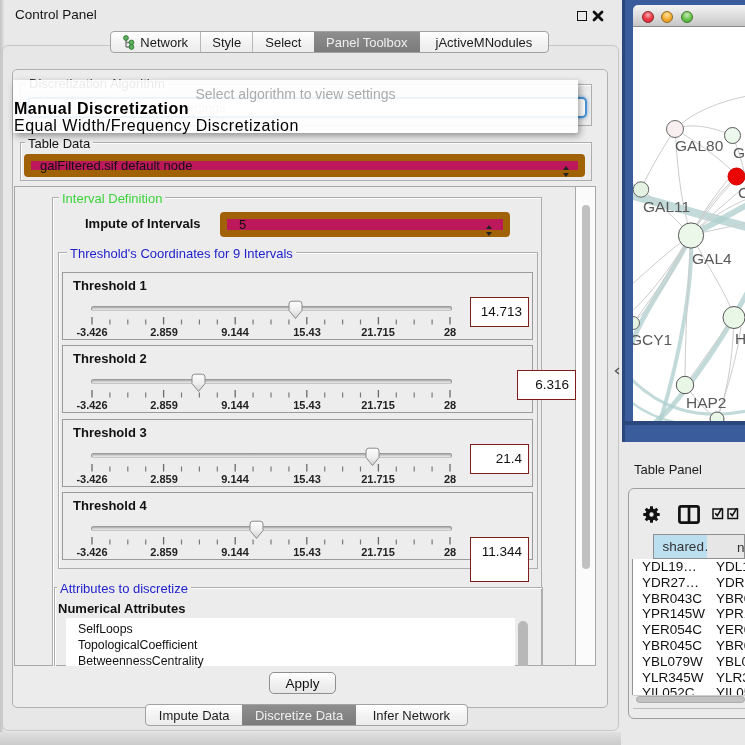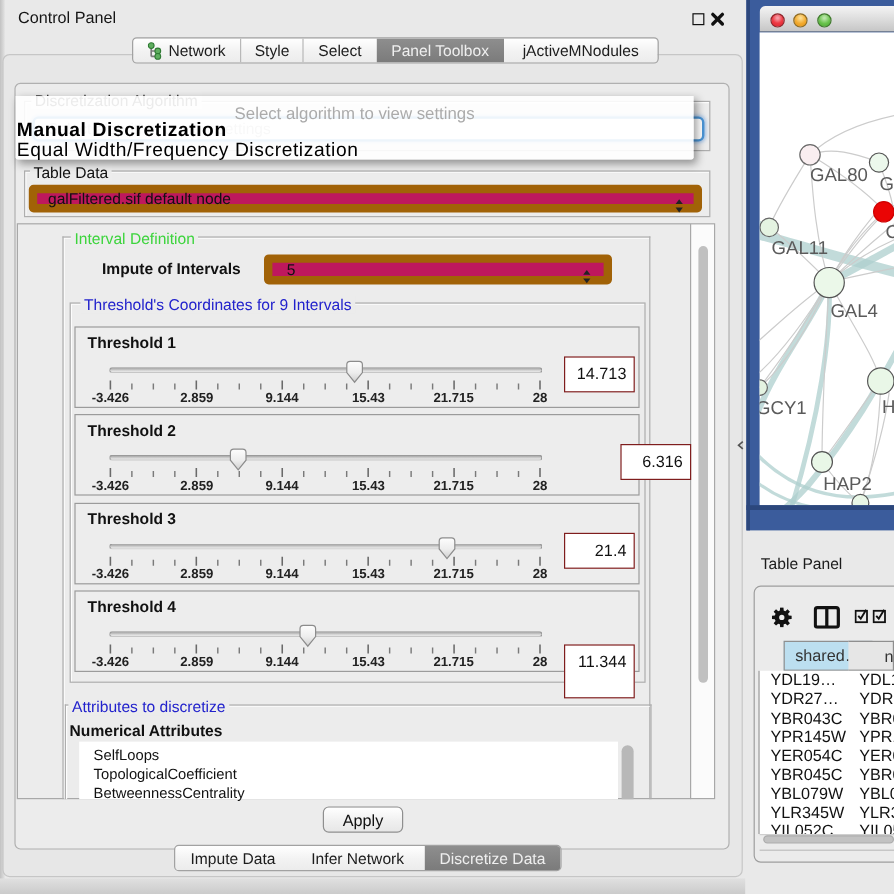--- a/index.html
+++ b/index.html
@@ -257,22 +257,22 @@
 </div>
 <div class="abs etch" style="left:54px;top:587px;width:489px;height:79px;border-bottom:none;"></div>
 <div class="abs" style="left:57px;top:581px;font-size:13px;color:#2222cc;background:#ececec;padding:0 3px;">Attributes to discretize</div>
 <div class="abs" style="left:58px;top:601px;font-size:13px;font-weight:bold;color:#111;">Numerical Attributes</div>
 <div class="abs" style="left:66px;top:618px;width:449px;height:48px;background:#fff;"></div>
 <div class="abs" style="left:78px;top:621px;font-size:12.3px;color:#111;line-height:16px;">SelfLoops<br>TopologicalCoefficient<br>BetweennessCentrality</div>
 <div class="abs" style="left:518px;top:621px;width:10px;height:45px;border-radius:5px 5px 0 0;background:#b8b8b8;"></div>
 <div class="abs" style="left:269px;top:672px;width:67px;height:22px;background:linear-gradient(#ffffff,#f0f0f0 55%,#e7e7e7);border:1px solid #8f8f8f;border-radius:5px;font-size:13.5px;color:#111;display:flex;align-items:center;justify-content:center;">Apply</div>
 <div class="abs segbar" style="left:145px;top:704px;width:323px;height:22px;">
 <div class="seg" style="width:97px;">Impute Data</div>
+<div class="seg segdark" style="width:114px;">Discretize Data</div>
 <div class="seg" style="width:112px;">Infer Network</div>
-<div class="seg segdark" style="width:114px;">Discretize Data</div>
 </div>
 <div class="abs" style="left:0;top:732px;width:621px;height:13px;background:linear-gradient(#e0e0e0,#cbcbcb);"></div>
 <svg class="abs" style="left:614px;top:367px" width="6" height="8">
     <path d="M5,1 L1.5,4 L5,7" stroke="#555" stroke-width="1.4" fill="none"></path>
   </svg>
 <div class="abs" style="left:622px;top:0;width:123px;height:442px;background:#3b5c9c;"></div>
 <div class="abs" style="left:622px;top:0;width:3px;height:442px;background:#2c477c;"></div>
 <div class="abs" style="left:633px;top:5px;width:112px;height:22px;background:linear-gradient(#f4f4f4,#d9d9d9 60%,#c6c6c6);border-bottom:1px solid #8d8d8d;border-top-left-radius:5px;"></div>
 <div class="abs" style="left:641.5px;top:11px;width:12px;height:12px;border-radius:50%;background:radial-gradient(circle at 50% 30%, #f59ba4 8%, #ee3a44 50%, #d8242f);border:1px solid #8f262b;"></div>
 <div class="abs" style="left:661.0px;top:11px;width:12px;height:12px;border-radius:50%;background:radial-gradient(circle at 50% 30%, #fbdb8e 8%, #f2a92d 55%, #e0951f);border:1px solid #8f6b22;"></div>

